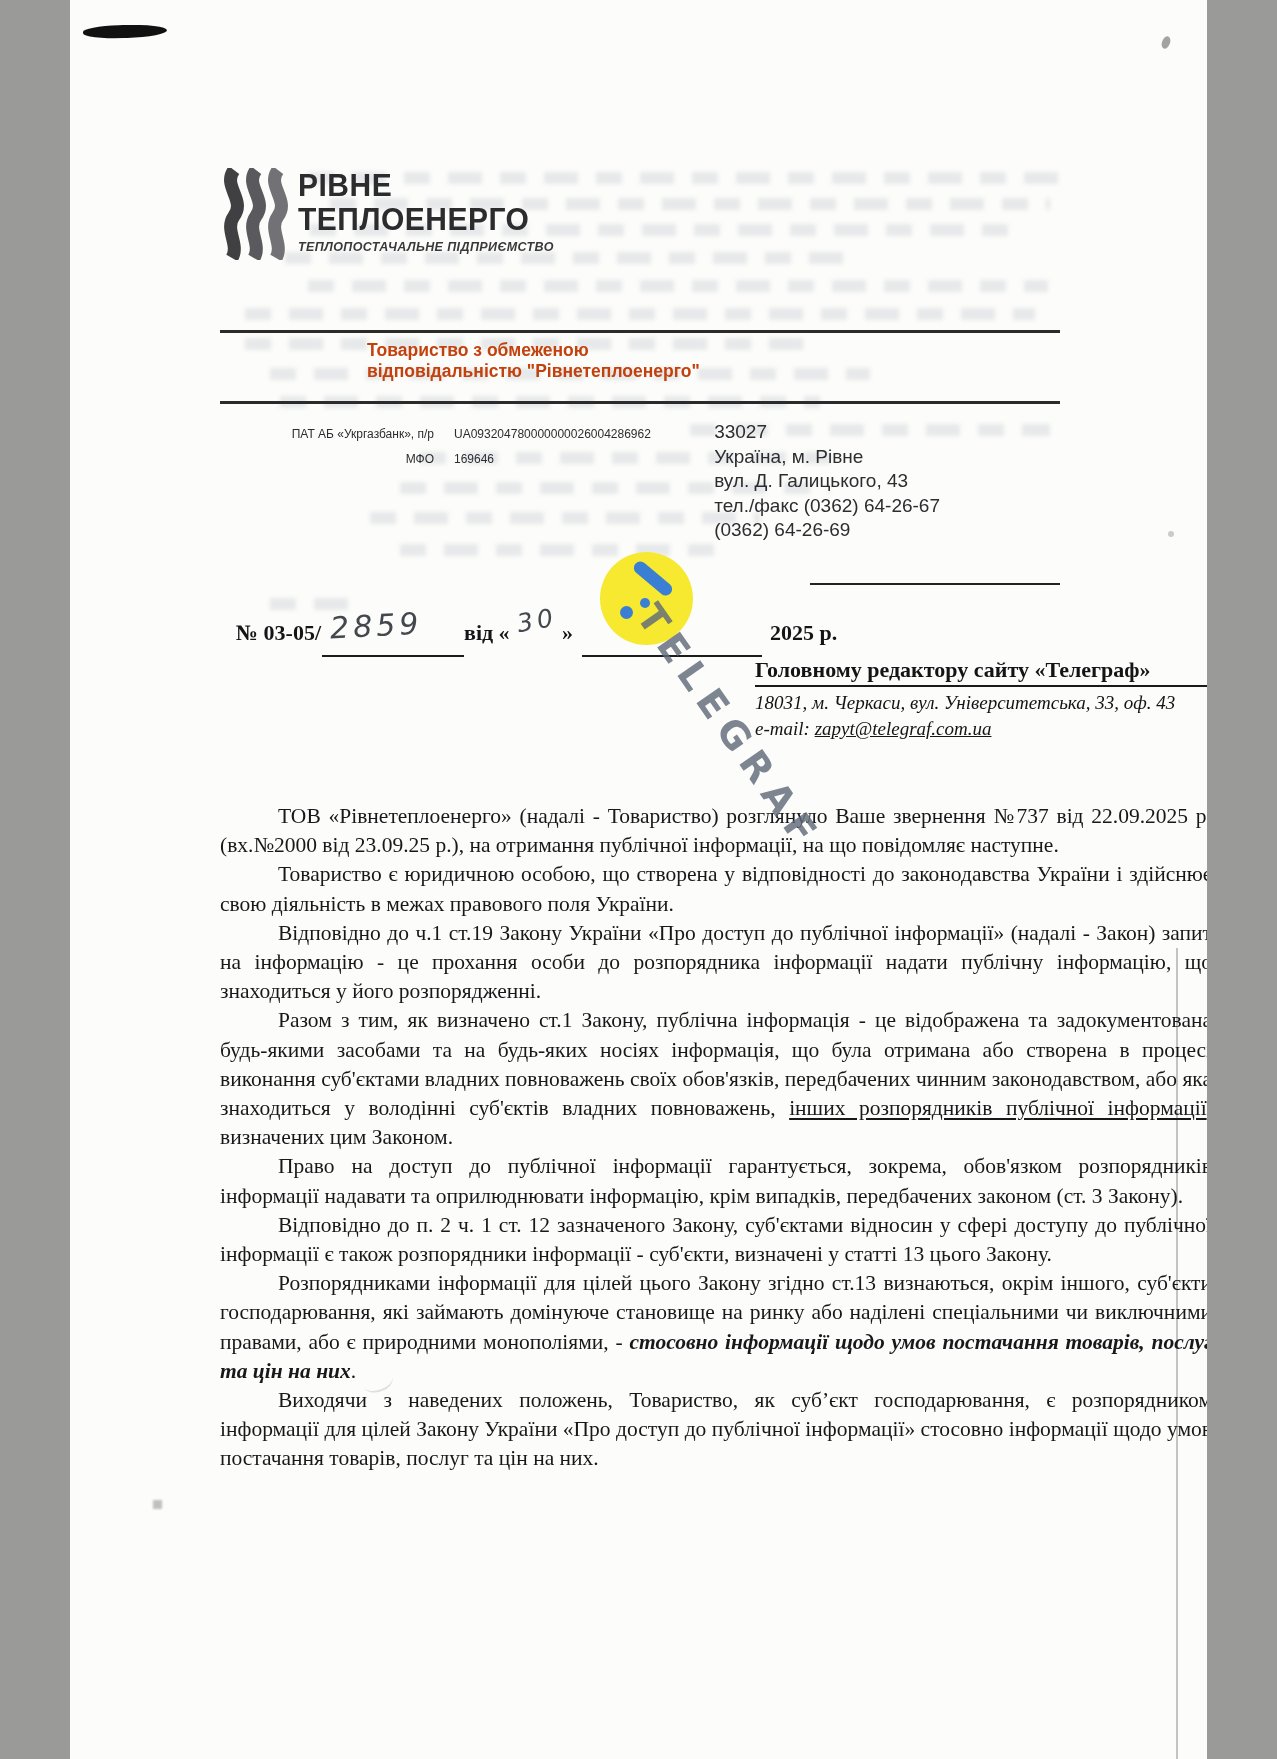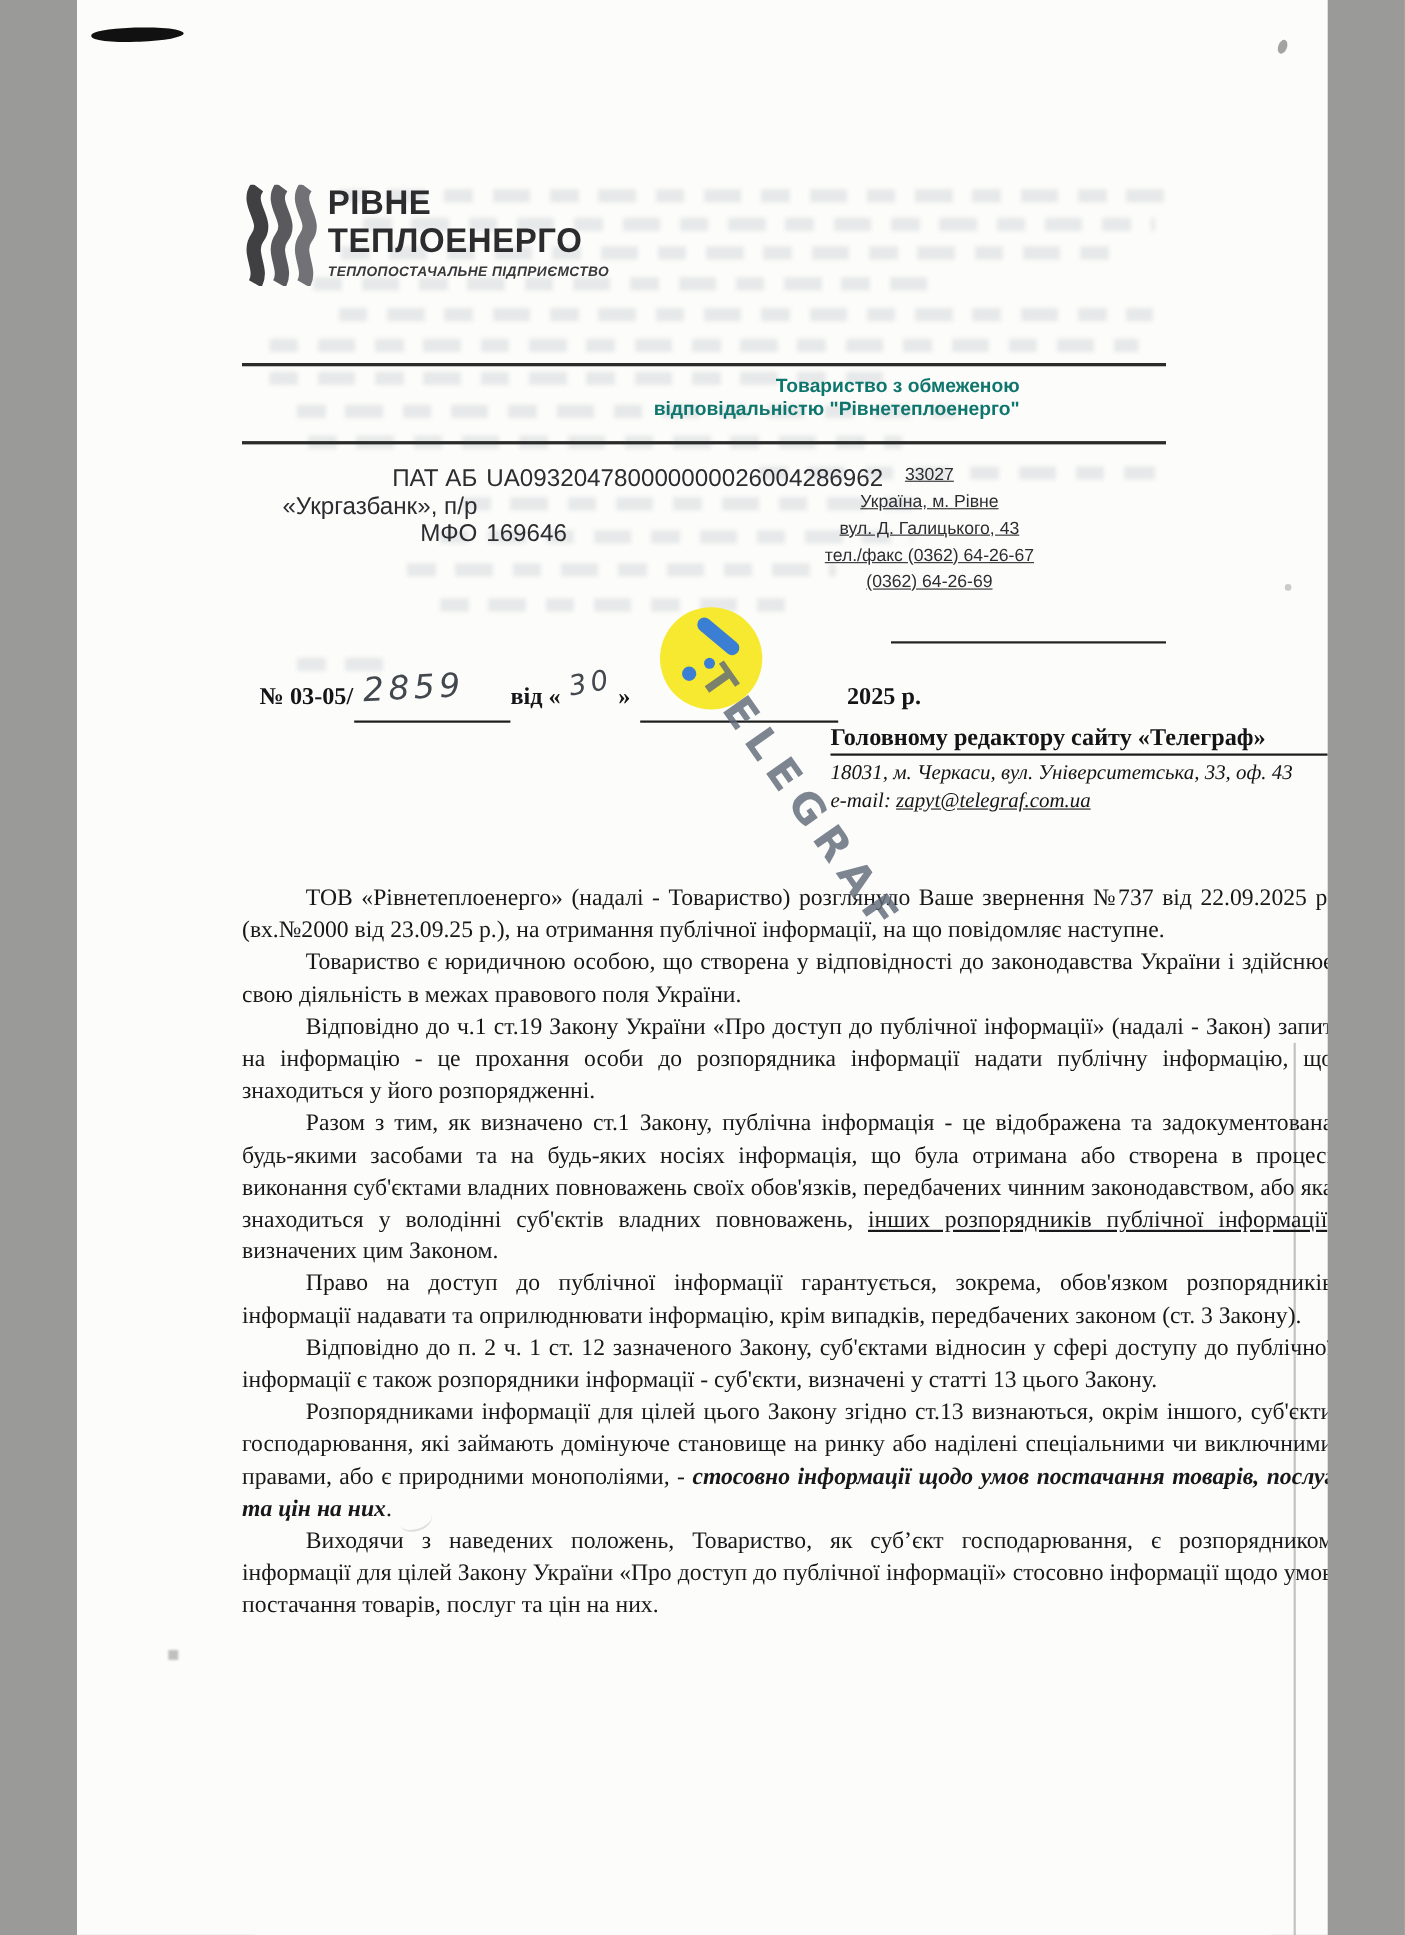--- a/index.html
+++ b/index.html
@@ -22,24 +22,24 @@
   .corner-smudge{position:absolute;left:83px;top:1500px;width:9px;height:9px;background:rgba(80,80,80,.35);filter:blur(1px);}
   
   .logo-waves{position:absolute;left:150px;top:168px;}
   .logo-text{position:absolute;left:228px;top:170px;line-height:1;}
   .logo-line{font-weight:700;font-size:30px;letter-spacing:.5px;color:#2c2c2f;transform:scaleY(1.04);transform-origin:left top;}
   .logo-line + .logo-line{margin-top:4px;}
   .logo-sub{margin-top:7px;font-size:12.5px;font-weight:700;font-style:italic;letter-spacing:.4px;color:#39393c;}
   .rule{position:absolute;left:150px;width:840px;height:3px;background:#2b2b2b;}
   .rule-a{top:330px;}
   .rule-b{top:401px;}
-  .company-name{position:absolute;right:280px;top:340px;width:560px;text-align:right;font-weight:700;font-size:17.5px;line-height:21px;color:#0f766e;}
-  .bank{position:absolute;left:166px;top:422px;display:grid;grid-template-columns:198px auto;column-gap:8px;font-size:22px;line-height:25px;color:#2d2d31;}
+  .company-name{position:absolute;right:280px;top:340px;width:560px;font-weight:700;font-size:17.5px;line-height:21px;color:#c2410c;}
+  .bank{position:absolute;left:166px;top:422px;display:grid;grid-template-columns:198px auto;column-gap:20px;font-size:12px;line-height:25px;color:#2d2d31;}
   .bank .lbl{text-align:right;}
-  .addr{position:absolute;right:267px;top:420px;text-align:center;font-size:16px;line-height:24.5px;color:#2d2d31;text-decoration:underline;}
+  .addr{position:absolute;right:267px;top:420px;text-align:left;font-size:19px;line-height:24.5px;color:#2d2d31;}
   .sig-line{position:absolute;left:740px;top:583px;width:250px;height:2px;background:#222;}
   
   .serifb{font-family:"Liberation Serif", serif;font-weight:700;font-size:22px;color:#151518;}
   .docnum-prefix{position:absolute;left:166px;top:620px;}
   .u1{position:absolute;left:252px;top:655px;width:142px;height:2px;background:#1c1c1c;}
   .u2{position:absolute;left:512px;top:655px;width:180px;height:2px;background:#1c1c1c;}
   .hand{position:absolute;font-family:"DejaVu Sans", sans-serif;font-style:italic;color:#43484f;letter-spacing:4px;}
   .hw-num{left:260px;top:608px;font-size:30px;transform:rotate(-3deg);}
   .hw-day{left:447px;top:606px;font-size:25px;transform:rotate(-10deg);}
   .hw-month{left:548px;top:608px;font-size:27px;transform:rotate(-6deg);}

